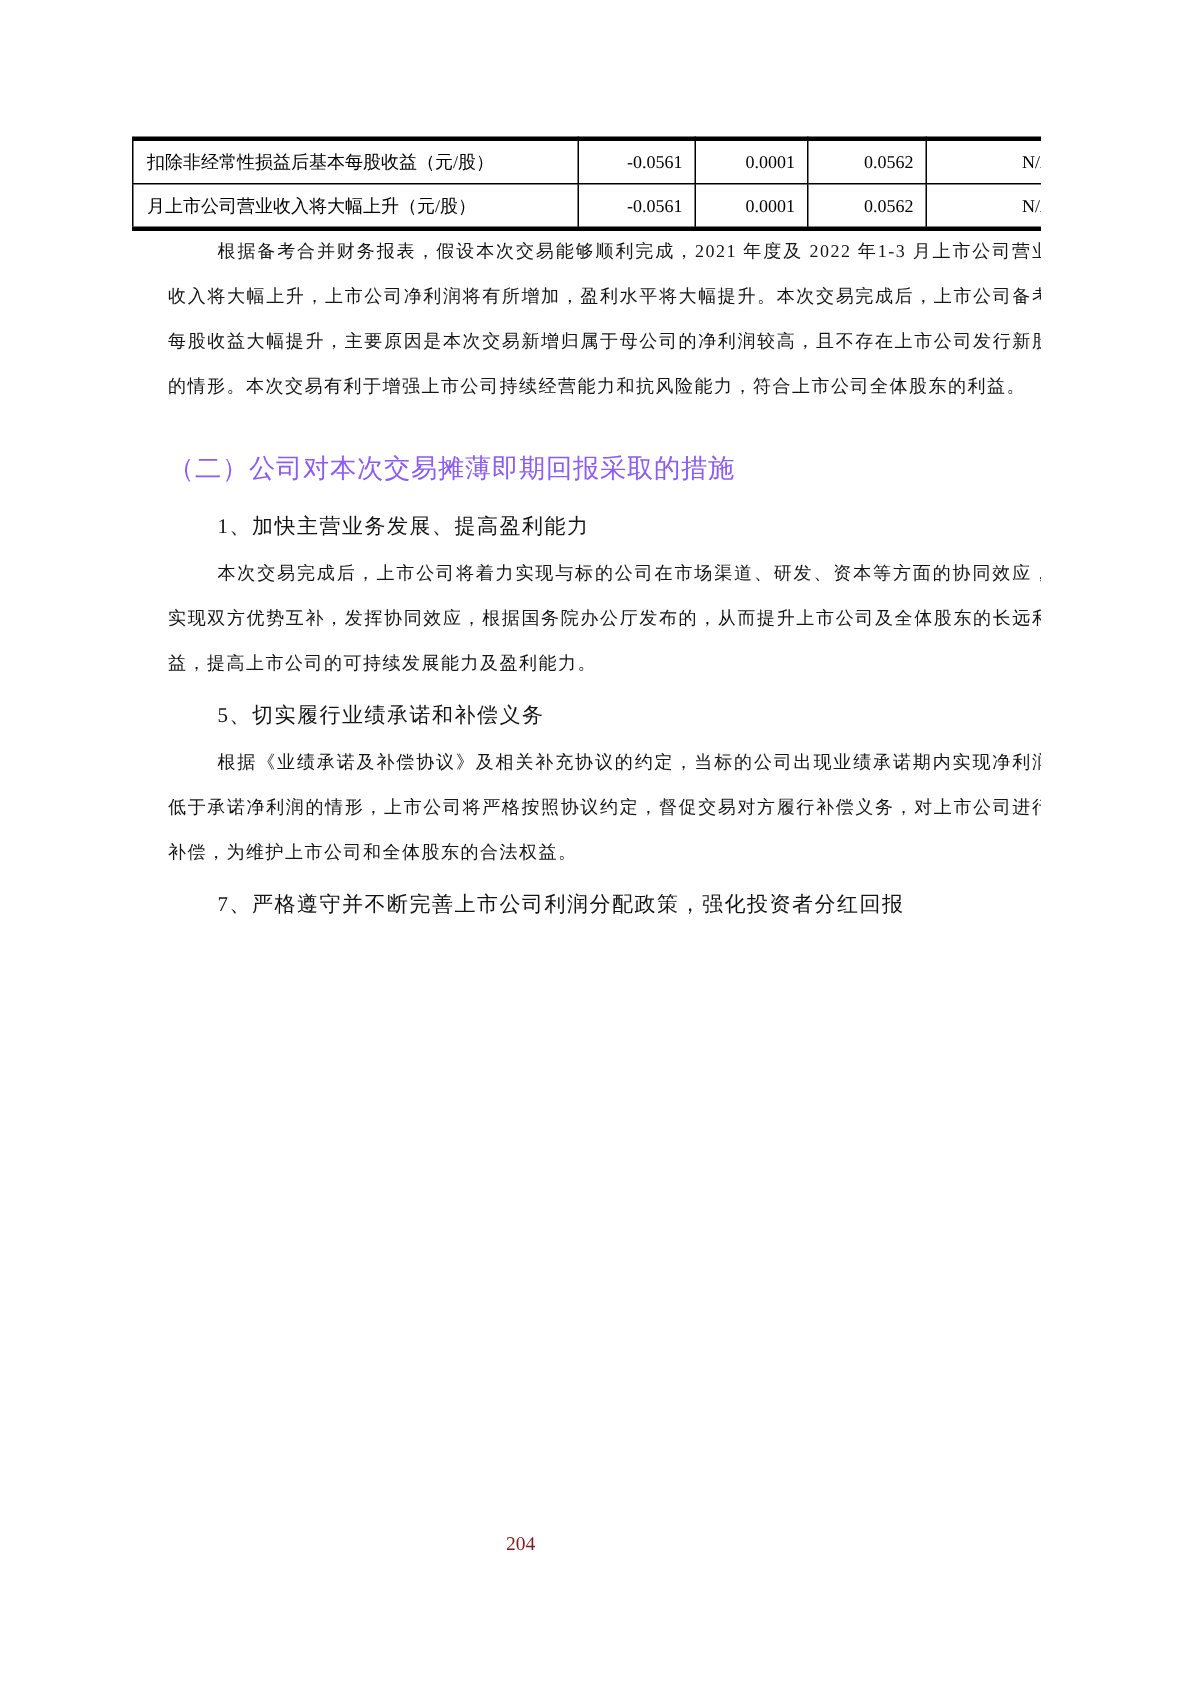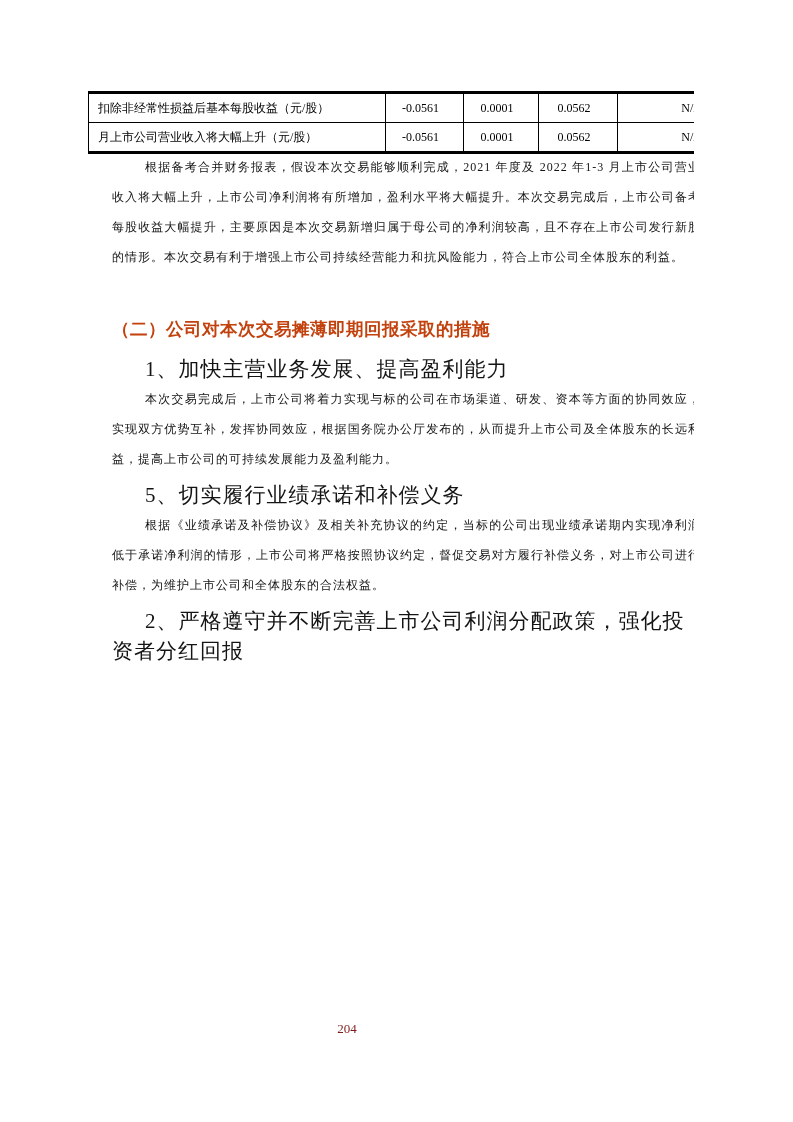--- a/index.html
+++ b/index.html
@@ -28,51 +28,51 @@
     border: 1px solid #000;
     font-size: 12px;
     line-height: 14px;
     height: 28px;
     padding: 0;
     color: #000;
     overflow: hidden;
     white-space: nowrap;
   }
   .fin-table td.cell-label { text-align: left; padding-left: 9px; }
-  .fin-table td.cell-num   { text-align: center; padding-right: 8px; font-family: "Liberation Serif", serif; }
+  .fin-table td.cell-num   { text-align: right; padding-right: 8px; font-family: "Liberation Serif", serif; }
   .fin-table td.cell-na    { text-align: right; }
 
   
   .text-flow {
     position: absolute;
     left: 112px;
     top: 152px;
     width: 589px;
   }
   .para {
     margin: 0;
     font-size: 12px;
     line-height: 30px;
     text-align: justify;
     text-justify: inter-ideograph;
     text-indent: 33px;
     letter-spacing: 1px;
   }
   .section-heading {
-    margin: 42px 0 10px 0;
+    margin: 25px 0 10px 0;
     font-family: "Liberation Sans", "DejaVu Sans", sans-serif;
-    font-weight: bold;
+    font-weight: normal;
     font-size: 17.5px;
     line-height: 30px;
     letter-spacing: 0.5px;
-    color: #c2410c;
+    color: #8b5cf6;
   }
   .item-title {
     margin: 6px 0 0 0;
-    font-size: 21px;
+    font-size: 14px;
     line-height: 30px;
     text-indent: 33px;
     letter-spacing: 1px;
   }
 
   
   .page-footer {
     position: absolute;
     left: 0;
     right: 0;
@@ -118,18 +118,18 @@
 
     <h2 class="section-heading">（二）公司对本次交易摊薄即期回报采取的措施</h2>
 
 
     <p class="item-title">1、加快主营业务发展、提高盈利能力</p>
     <p class="para">本次交易完成后，上市公司将着力实现与标的公司在市场渠道、研发、资本等方面的协同效应，实现双方优势互补，发挥协同效应，根据国务院办公厅发布的，从而提升上市公司及全体股东的长远利益，提高上市公司的可持续发展能力及盈利能力。</p>
 
     <p class="item-title">5、切实履行业绩承诺和补偿义务</p>
     <p class="para">根据《业绩承诺及补偿协议》及相关补充协议的约定，当标的公司出现业绩承诺期内实现净利润低于承诺净利润的情形，上市公司将严格按照协议约定，督促交易对方履行补偿义务，对上市公司进行补偿，为维护上市公司和全体股东的合法权益。</p>
 
-    <p class="item-title">2、严格遵守并不断完善上市公司利润分配政策，强化投资者分红回报</p>
+    <p class="item-title">7、严格遵守并不断完善上市公司利润分配政策，强化投资者分红回报</p>
   </div>
 
   <div class="page-footer">204</div>
 
 </div>
 
 </body></html>

